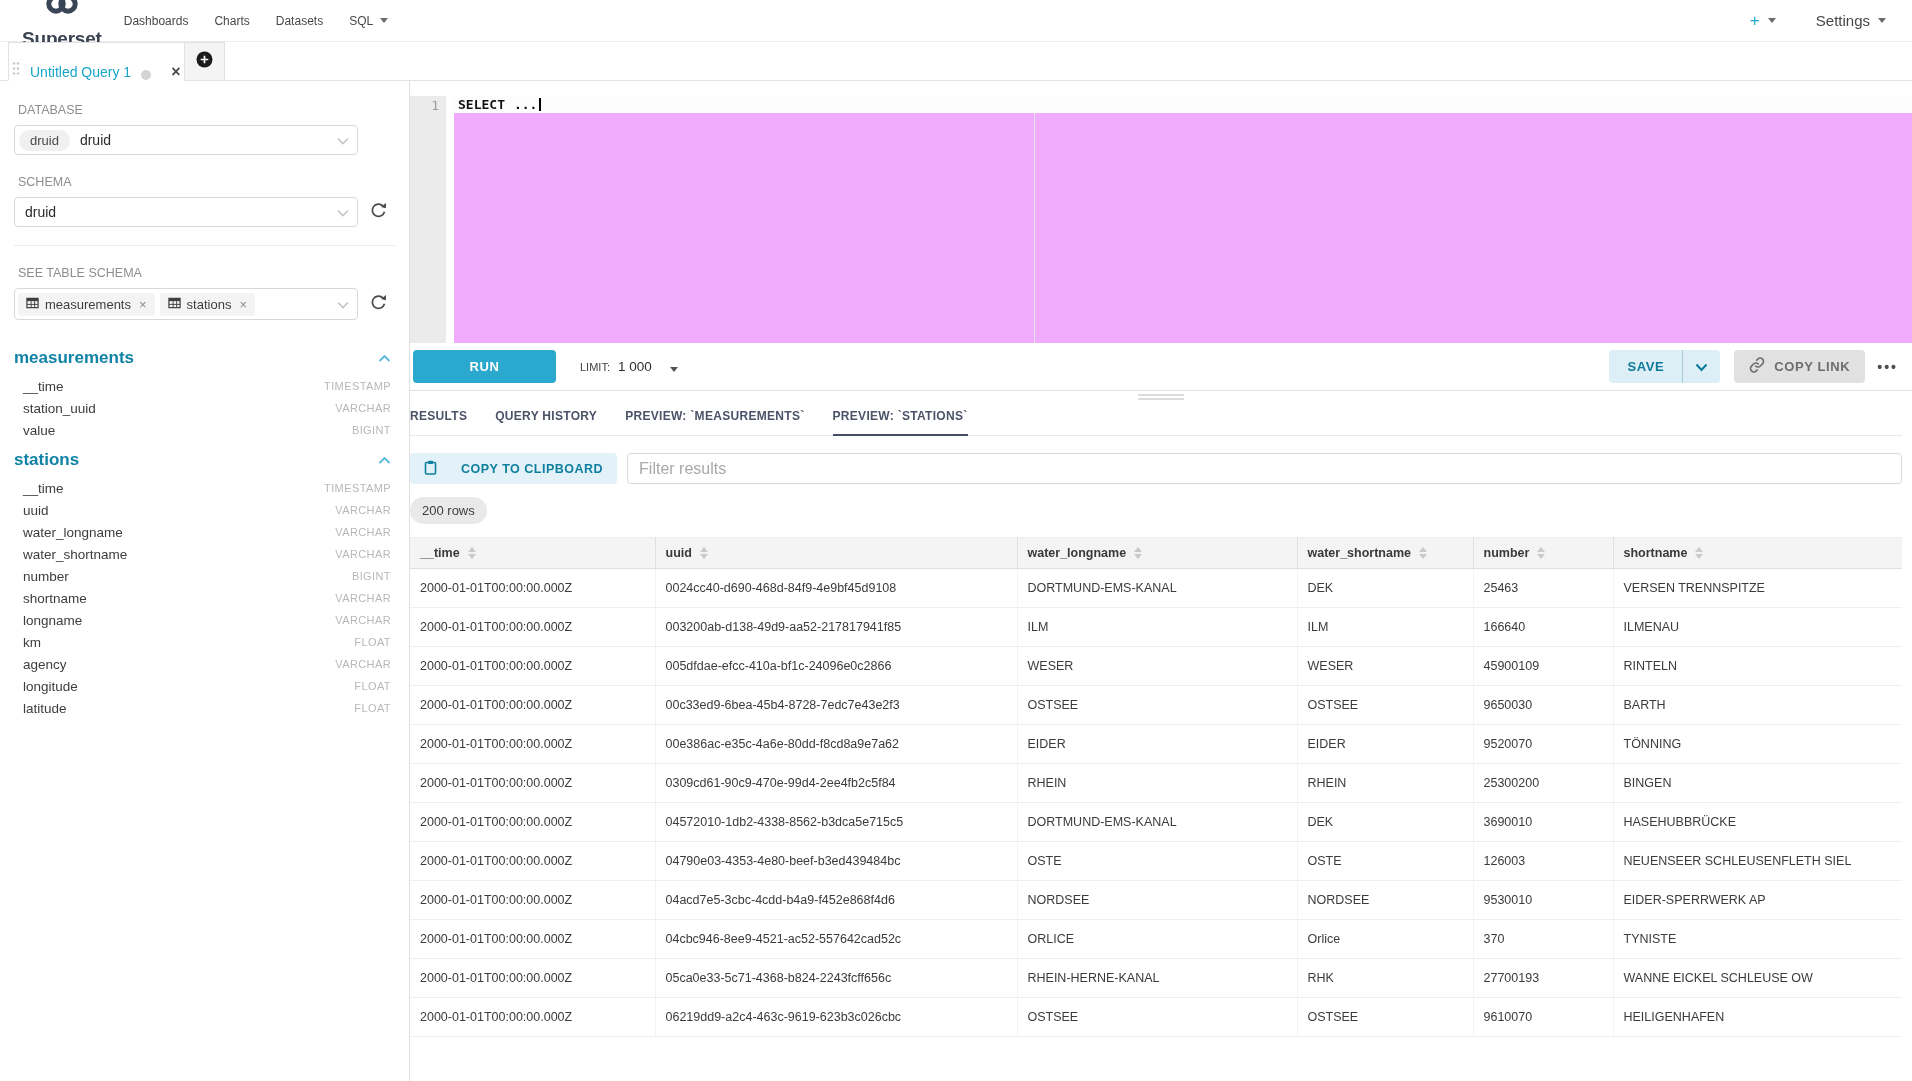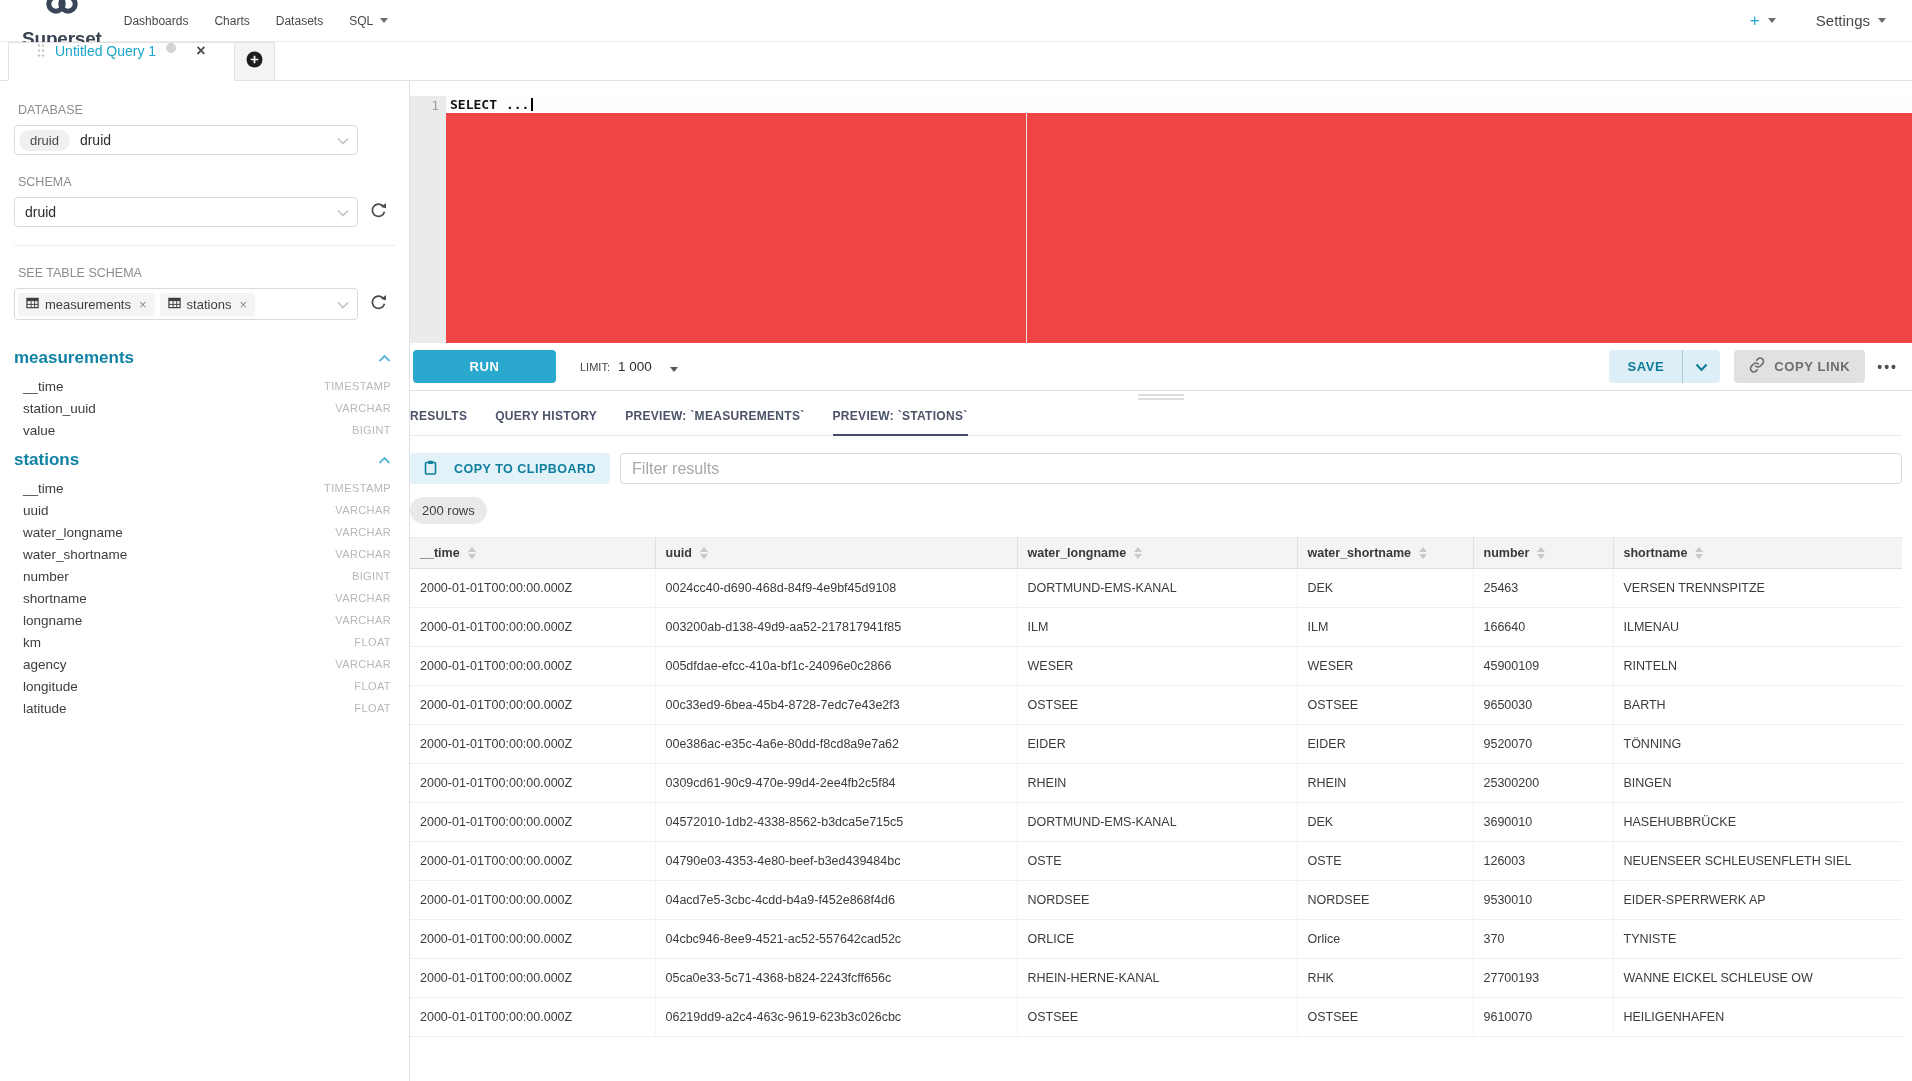--- a/index.html
+++ b/index.html
@@ -15,21 +15,21 @@
   .nav-link { font-size:12px; color:#484848; cursor:pointer; display:flex; align-items:center; gap:7px; }
   .caret-down { width:0; height:0; border-left:4px solid transparent; border-right:4px solid transparent; border-top:5px solid #6b6b6b; display:inline-block; }
   .topnav-spacer { flex:1; }
   .nav-right { display:flex; align-items:center; gap:40px; }
   .plus-group { display:flex; align-items:center; gap:8px; cursor:pointer; }
   .plus-glyph { color:#20a7c9; font-size:17px; font-weight:400; line-height:1; }
   .settings-group { display:flex; align-items:center; gap:8px; cursor:pointer; font-size:15px; color:#484848; }
 
   
   .tabstrip { height:39px; flex:0 0 39px; display:flex; align-items:stretch; border-bottom:1px solid #e2e2e2; background:#fff; }
-  .qtab { margin-left:8px; margin-bottom:-1px; background:#fff; border:1px solid #e2e2e2; border-bottom:1px solid #fff; display:flex; align-items:flex-start; gap:10px; padding:0 28px; cursor:pointer; }
+  .qtab { margin-left:8px; margin-bottom:-1px; background:#fff; border:1px solid #e2e2e2; border-bottom:1px solid #fff; display:flex; align-items:flex-end; gap:10px; padding:0 3px; cursor:pointer; }
   .qtab-label { color:#18a5c8; font-size:14px; }
   .qtab-dot { width:10px; height:10px; border-radius:50%; background:#d4d4d4; }
   .qtab-close { margin-left:10px; color:#4a4a4a; font-size:16px; font-weight:700; line-height:1; cursor:pointer; }
   .addtab { width:40px; margin-bottom:-1px; background:#f4f4f4; border:1px solid #e2e2e2; border-left:none; display:flex; align-items:center; justify-content:center; cursor:pointer; }
 
   
   .main { flex:1; display:flex; min-height:0; }
 
   
   .sidebar { width:410px; flex:0 0 410px; border-right:1px solid #e0e0e0; padding:16px 14px 0 14px; overflow:hidden; }
@@ -55,21 +55,21 @@
   .col-name { font-size:13.5px; color:#3d3d3d; }
   .col-type { font-size:11px; color:#b8b8b8; letter-spacing:.4px; }
 
   
   .rightpane { flex:1; display:flex; flex-direction:column; min-width:0; background:#fff; }
 
   
   .editor-zone { height:262px; flex:0 0 262px; padding-top:15px; background:#fff; }
   .ace { height:247px; display:flex; font-family:"DejaVu Sans Mono","Liberation Mono",monospace; font-size:13px; cursor:text; }
   .ace-gutter { width:36px; background:#ebebeb; color:#9e9e9e; text-align:right; padding:1px 7px 0 0; line-height:17px; }
-  .ace-code { flex:1; background:#ef4444; position:relative; }
+  .ace-code { flex:1; background:#f0abfc; position:relative;margin-left:8px; }
   .print-margin { position:absolute; left:580px; top:0; bottom:0; width:1px; background:#e3e3e3; }
   .code-line { height:17px; background:#fdfdfd; display:flex; align-items:center; padding-left:4px; position:relative; z-index:1; line-height:17px; }
   .kw { font-weight:700; color:#111; }
   .code-rest { color:#111; font-weight:700; margin-left:9px; }
   .text-cursor { width:2px; height:13px; background:#000; margin-left:2px; }
 
   
   .ed-toolbar { height:47px; flex:0 0 47px; display:flex; align-items:center; padding:0 14px 0 3px; background:#fff; }
   .run-btn { width:143px; height:33px; background:#2aa8cd; border:none; border-radius:4px; color:#fff; font-weight:700; font-size:13px; letter-spacing:.6px; display:flex; align-items:center; justify-content:center; cursor:pointer; font-family:inherit; }
   .limit-group { margin-left:24px; display:flex; align-items:center; cursor:pointer; }
@@ -89,21 +89,21 @@
   .split-divider { border-top:1px solid #e2e2e2; position:relative; height:9px; flex:0 0 9px; }
   .drag-handle { position:absolute; left:50%; transform:translateX(-50%); top:3px; width:46px; cursor:row-resize; }
   .drag-handle i { display:block; height:2px; background:#dcdcdc; margin-bottom:2px; }
 
   
   .results { flex:1; min-height:0; padding:2px 10px 0 0; display:flex; flex-direction:column; }
   .res-tabs { display:flex; gap:28px; border-bottom:1px solid #e9e9e9; padding-top:8px; }
   .res-tab { padding-bottom:11px; font-size:12px; font-weight:700; color:#4c5268; letter-spacing:.3px; cursor:pointer; margin-bottom:-1px; border-bottom:2px solid transparent; }
   .res-tab.active { border-bottom:2px solid #454c66; }
   .res-controls { margin-top:17px; display:flex; gap:10px; align-items:center; }
-  .copy-clip-btn { height:31px; background:#e2f2f8; border:none; border-radius:4px; display:flex; align-items:center; gap:17px; padding:0 14px; color:#0e7f9e; font-weight:700; font-size:12.5px; letter-spacing:.5px; cursor:pointer; font-family:inherit; }
+  .copy-clip-btn { height:31px; background:#e2f2f8; border:none; border-radius:4px; display:flex; align-items:center; gap:24px; padding:0 14px; color:#0e7f9e; font-weight:700; font-size:12.5px; letter-spacing:.5px; cursor:pointer; font-family:inherit; }
   .filter-input { flex:1; height:31px; border:1px solid #d9d9d9; border-radius:4px; padding:0 11px; font-size:16px; color:#333; font-family:inherit; outline:none; }
   .filter-input::placeholder { color:#a8a8a8; }
   .rows-badge { margin-top:13px; align-self:flex-start; background:#e9e9e9; border-radius:16px; padding:6px 12px; font-size:13px; color:#3d3d3d; }
 
   
   .res-table { margin-top:13px; border-collapse:collapse; width:100%; table-layout:fixed; font-size:12.5px; }
   .res-table th { background:#f4f4f4; text-align:left; padding:8px 10px; font-weight:700; color:#3a3a3a; border-top:1px solid #ededed; border-bottom:1px solid #e0e0e0; border-right:1px solid #e0e0e0; cursor:pointer; }
   .res-table th:last-child { border-right:none; }
   .th-inner { display:flex; align-items:center; gap:8px; }
   .sort { display:inline-flex; flex-direction:column; gap:2px; }

